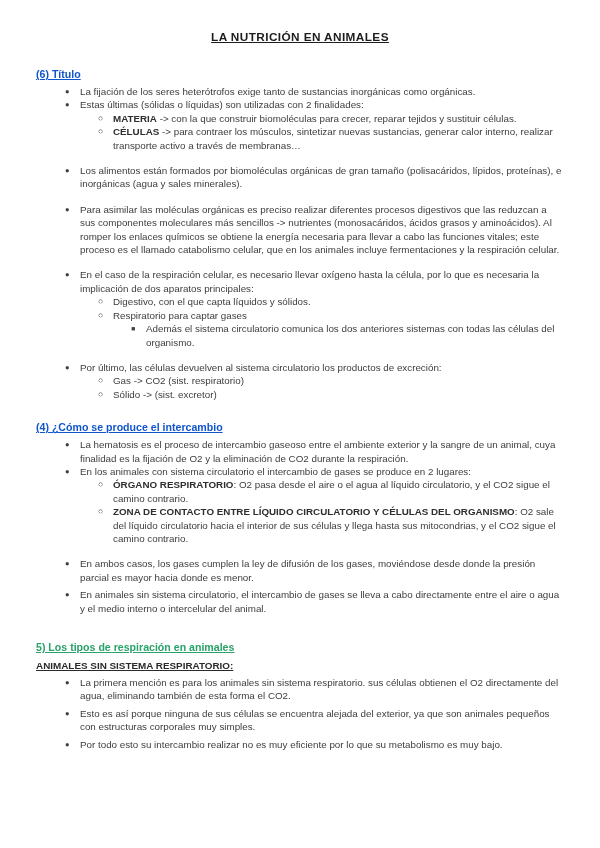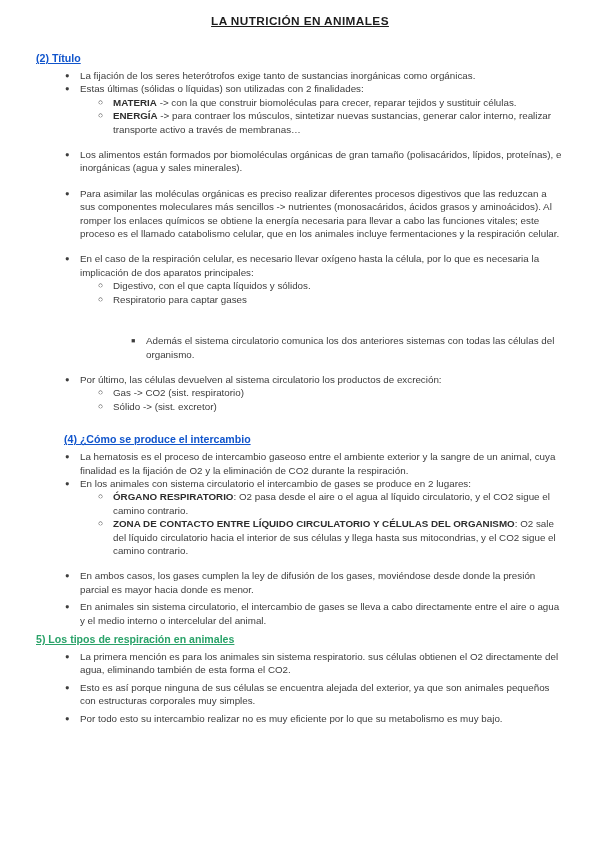--- a/index.html
+++ b/index.html
@@ -4,21 +4,21 @@
 <style>
   :root{
     --c-link:#1155cc;
     --c-section:#2aa269;
     --c-text:#3d3d3d;
   }
   html,body{margin:0;padding:0;background:#ffffff;}
   .page{
     position:relative;
     width:600px;height:848px;box-sizing:border-box;
-    padding:14px 36px 24px 36px;
+    padding:30px 36px 24px 36px;
     background:#ffffff;
     font-family:"Liberation Sans",sans-serif;
     color:var(--c-text);
     overflow:hidden;
   }
   .doc-title{
     margin:0 0 22px 0;
     text-align:center;
     font-size:11.8px;font-weight:700;color:#1d1d1d;
     text-decoration:underline;
@@ -34,46 +34,46 @@
   .bullet-row{
     display:flex;align-items:flex-start;
     font-size:9.8px;line-height:13.4px;
   }
   .marker{flex:0 0 15px;color:#3d3d3d;}
   .m0{font-size:7.5px;line-height:13.4px;}
   .m1{font-size:8.5px;line-height:13.4px;}
   .m2{font-size:6.8px;line-height:13.4px;}
   .b0{margin-left:29px;}
   .b1{margin-left:62px;}
-  .b2{margin-left:95px;margin-top:28px;}
+  .b2{margin-left:95px;}
   .li-text{flex:1;}
   .li-text b{font-weight:700;color:#2e2e2e;}
 </style>
 </head>
 <body>
 
 <div class="page">
   <h1 class="doc-title">LA  NUTRICIÓN EN ANIMALES</h1>
   <div id="doc-content">
-      <div class="heading blue"><span class="hd-text">(2) Título</span></div>
+      <div class="heading blue"><span class="hd-text">(6) Título</span></div>
       <div class="bullet-row b0" style="margin-top: 3px;">
         <span class="marker m0">●</span>
         <span class="li-text"><span>La fijación de los seres heterótrofos exige tanto de sustancias inorgánicas como orgánicas.</span></span>
       </div>
       <div class="bullet-row b0">
         <span class="marker m0">●</span>
         <span class="li-text"><span>Estas últimas (sólidas o líquidas) son utilizadas con 2 finalidades:</span></span>
       </div>
       <div class="bullet-row b1">
         <span class="marker m1">○</span>
         <span class="li-text"><b>MATERIA</b><span> -&gt; con la que construir biomoléculas para crecer, reparar tejidos y sustituir células.</span></span>
       </div>
       <div class="bullet-row b1">
         <span class="marker m1">○</span>
-        <span class="li-text"><b>ENERGÍA</b><span> -&gt; para contraer los músculos, sintetizar nuevas sustancias, generar calor interno, realizar transporte activo a través de membranas…</span></span>
+        <span class="li-text"><b>CÉLULAS</b><span> -&gt; para contraer los músculos, sintetizar nuevas sustancias, generar calor interno, realizar transporte activo a través de membranas…</span></span>
       </div>
       <div class="bullet-row b0" style="margin-top: 12px;">
         <span class="marker m0">●</span>
         <span class="li-text"><span>Los alimentos están formados por biomoléculas orgánicas de gran tamaño (polisacáridos, lípidos, proteínas), e inorgánicas (agua y sales minerales).</span></span>
       </div>
       <div class="bullet-row b0" style="margin-top: 12px;">
         <span class="marker m0">●</span>
         <span class="li-text"><span>Para asimilar las moléculas orgánicas es preciso realizar diferentes procesos digestivos que las reduzcan a sus componentes moleculares más sencillos -&gt; nutrientes (monosacáridos, ácidos grasos y aminoácidos). Al romper los enlaces químicos se obtiene la energía necesaria para llevar a cabo las funciones vitales; este proceso es el llamado catabolismo celular, que en los animales incluye fermentaciones y la respiración celular.</span></span>
       </div>
       <div class="bullet-row b0" style="margin-top: 12px;">
@@ -97,21 +97,21 @@
         <span class="li-text"><span>Por último, las células devuelven al sistema circulatorio los productos de excreción:</span></span>
       </div>
       <div class="bullet-row b1">
         <span class="marker m1">○</span>
         <span class="li-text"><span>Gas -&gt; CO2 (sist. respiratorio)</span></span>
       </div>
       <div class="bullet-row b1">
         <span class="marker m1">○</span>
         <span class="li-text"><span>Sólido -&gt; (sist. excretor)</span></span>
       </div>
-      <div class="heading blue" style="margin-top: 18px; margin-left: 28px;"><span class="hd-text">(4) ¿Cómo se produce el intercambio</span></div>
+      <div class="heading blue" style="margin-top: 18px;"><span class="hd-text">(4) ¿Cómo se produce el intercambio</span></div>
       <div class="bullet-row b0" style="margin-top: 3px;">
         <span class="marker m0">●</span>
         <span class="li-text"><span>La hematosis es el proceso de intercambio gaseoso entre el ambiente exterior y la sangre de un animal, cuya finalidad es la fijación de O2 y la eliminación de CO2 durante la respiración.</span></span>
       </div>
       <div class="bullet-row b0">
         <span class="marker m0">●</span>
         <span class="li-text"><span>En los animales con sistema circulatorio el intercambio de gases se produce en 2 lugares:</span></span>
       </div>
       <div class="bullet-row b1">
         <span class="marker m1">○</span>
@@ -122,21 +122,22 @@
         <span class="li-text"><b>ZONA DE CONTACTO ENTRE LÍQUIDO CIRCULATORIO Y CÉLULAS DEL ORGANISMO</b><span>: O2 sale del líquido circulatorio hacia el interior de sus células y llega hasta sus mitocondrias, y el CO2 sigue el camino contrario.</span></span>
       </div>
       <div class="bullet-row b0" style="margin-top: 12px;">
         <span class="marker m0">●</span>
         <span class="li-text"><span>En ambos casos, los gases cumplen la ley de difusión de los gases, moviéndose desde donde la presión parcial es mayor hacia donde es menor.</span></span>
       </div>
       <div class="bullet-row b0" style="margin-top: 4px;">
         <span class="marker m0">●</span>
         <span class="li-text"><span>En animales sin sistema circulatorio, el intercambio de gases se lleva a cabo directamente entre el aire o agua y el medio interno o intercelular del animal.</span></span>
       </div>
-      <div class="heading green" style="margin-top: 4px;"><span class="hd-text">5) Los tipos de respiración en animales</span></div>
+      <div class="heading green" style="margin-top: 24px;"><span class="hd-text">5) Los tipos de respiración en animales</span></div>
+      <div class="heading plain" style="margin-top: 3px;"><span class="hd-text">ANIMALES SIN SISTEMA RESPIRATORIO:</span></div>
       <div class="bullet-row b0" style="margin-top: 3px;">
         <span class="marker m0">●</span>
         <span class="li-text"><span>La primera mención es para los animales sin sistema respiratorio. sus células obtienen el O2 directamente del agua, eliminando también de esta forma el CO2.</span></span>
       </div>
       <div class="bullet-row b0" style="margin-top: 4px;">
         <span class="marker m0">●</span>
         <span class="li-text"><span>Esto es así porque ninguna de sus células se encuentra alejada del exterior, ya que son animales pequeños con estructuras corporales muy simples.</span></span>
       </div>
       <div class="bullet-row b0" style="margin-top: 4px;">
         <span class="marker m0">●</span>

